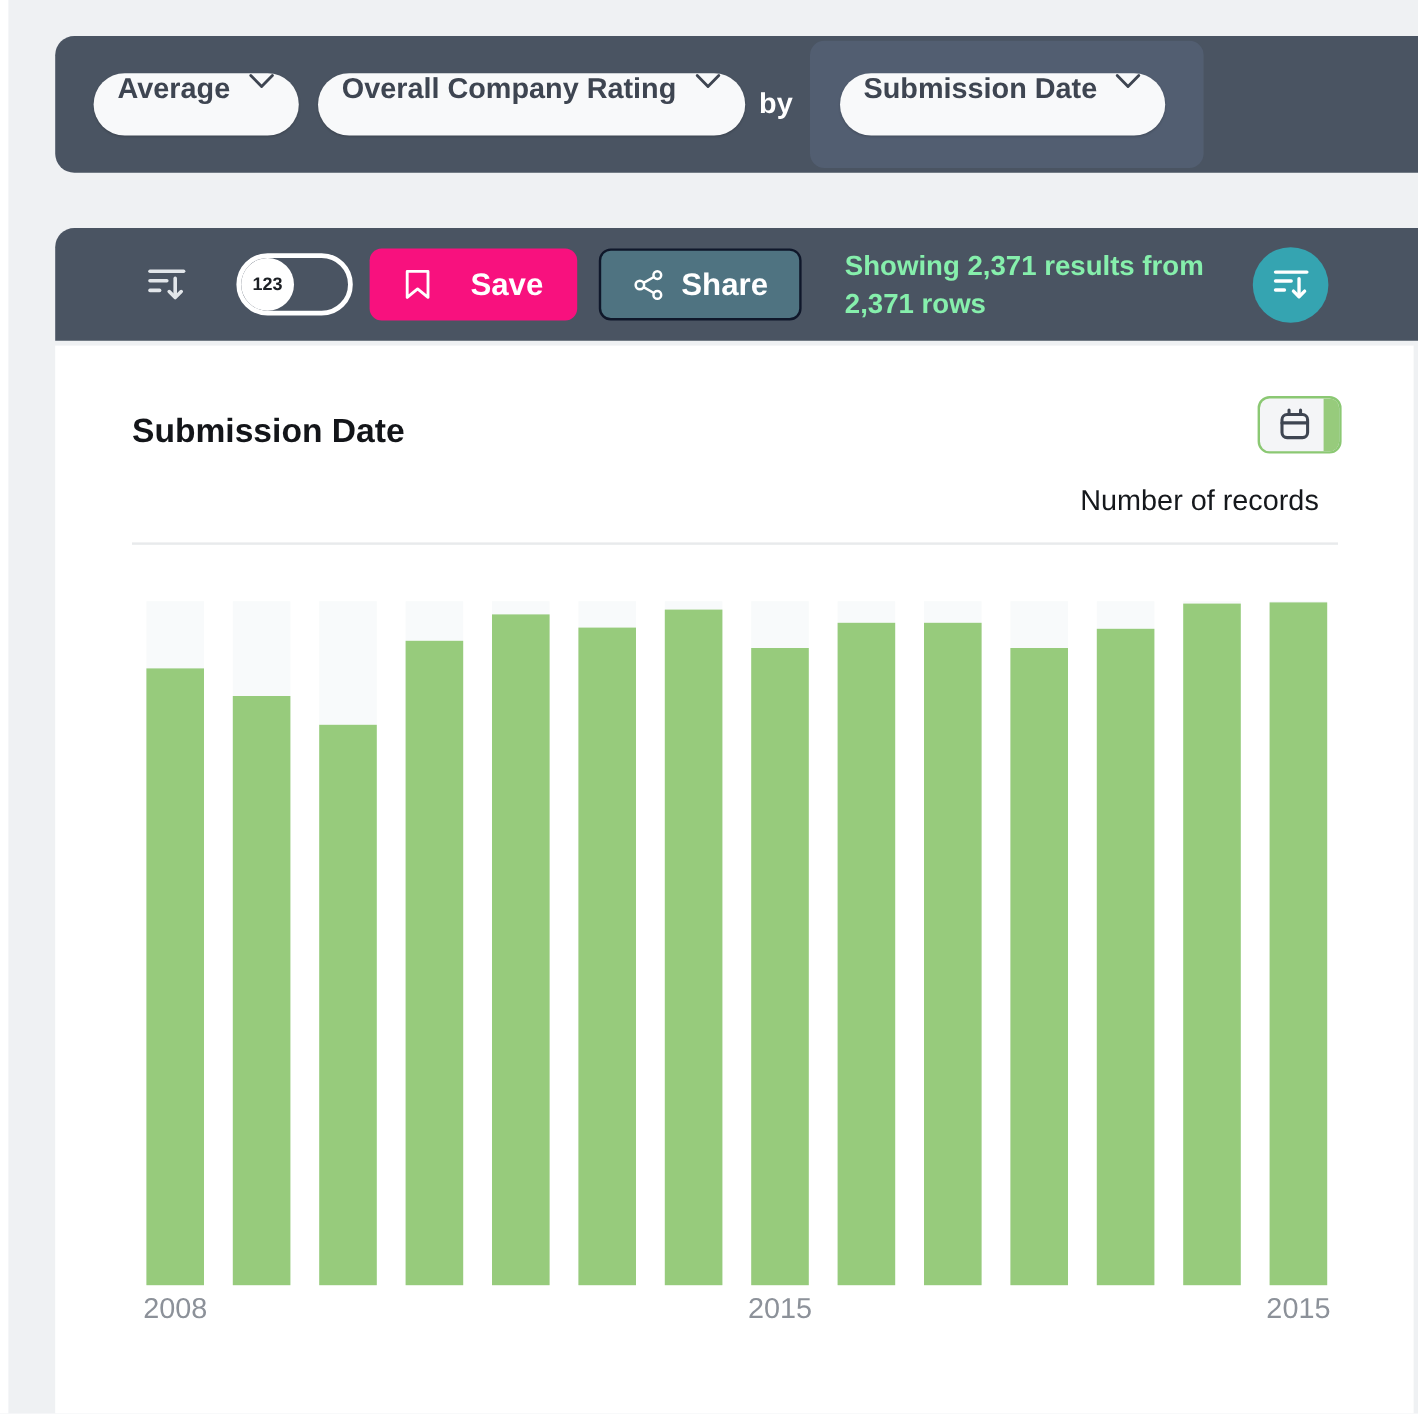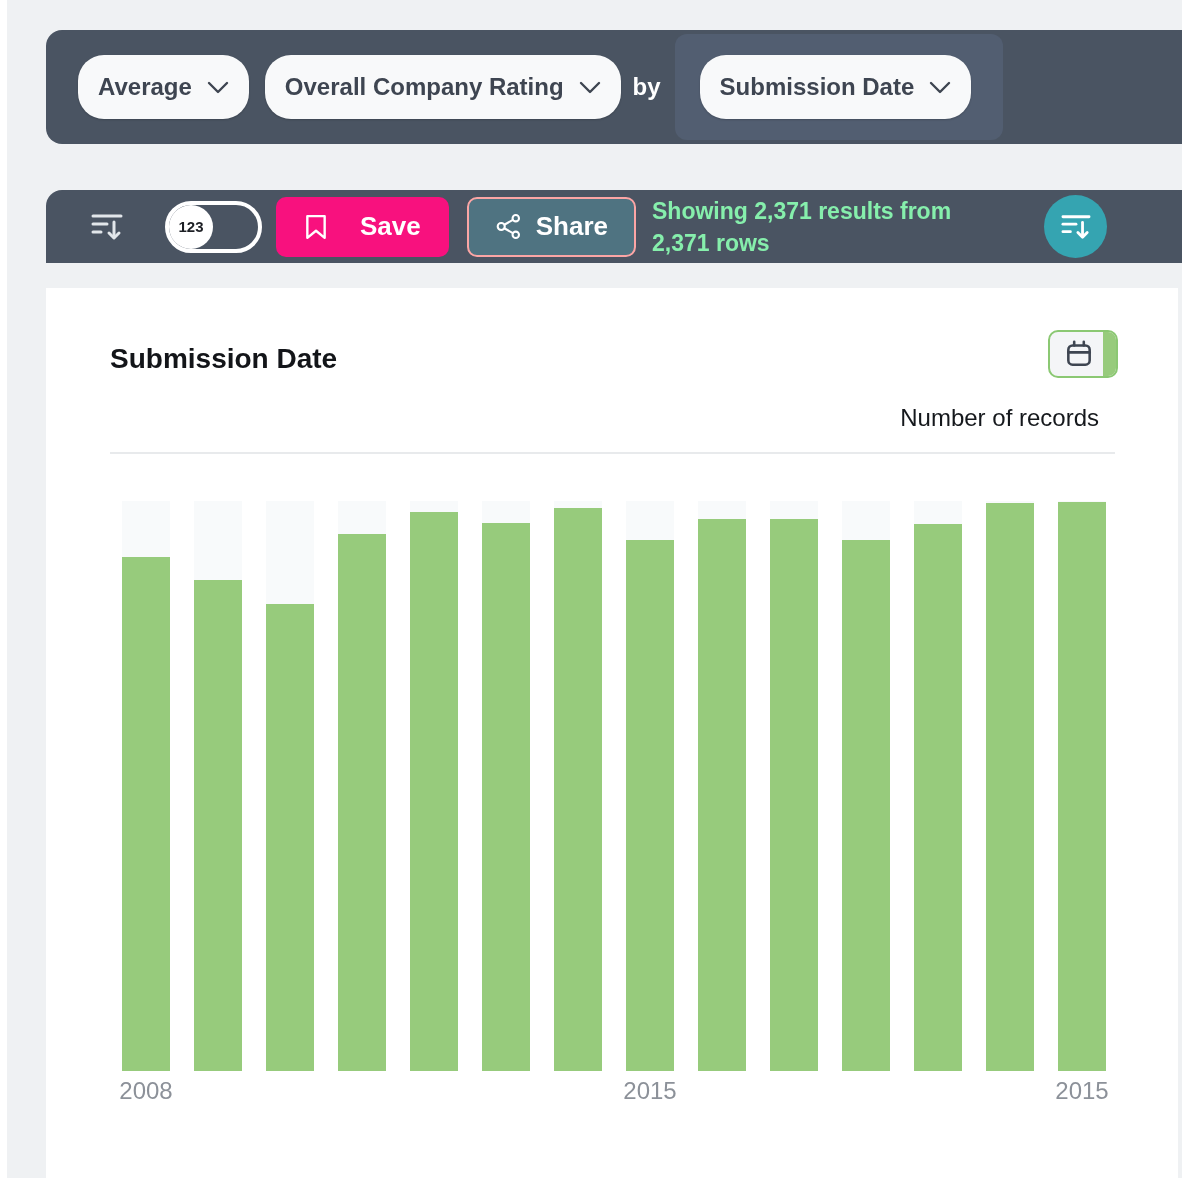--- a/index.html
+++ b/index.html
@@ -9,57 +9,57 @@
 
   .left-sliver { position:absolute; left:0; top:0; width:7px; height:100%; background:#ffffff; }
 
   
   .query-bar {
     position:absolute; left:46px; top:30px; right:0; height:114px;
     background:#4a5462; border-radius:16px 0 0 16px;
     display:flex; align-items:center; padding-left:32px;
   }
   .pill {
-    height:64px; background:#f8f9fa; border-radius:26px;
-    display:flex; align-items:center; padding:0 20px;
+    height:52px; background:#f8f9fa; border-radius:26px;
+    display:flex; padding:0 20px;
     font-size:24px; font-weight:600; color:#3e4551; cursor:pointer;
     border:none; box-shadow:0 1px 2px rgba(0,0,0,0.18);
   }
   .pill .chev { margin-left:15px; display:flex; }
   .gap16 { width:16px; } .gap12 { width:12px; } .gap14 { width:14px; }
   .by-label { color:#ffffff; font-size:24px; font-weight:600; }
   .group-box {
     height:106px; background:#525e71; border-radius:12px;
     display:flex; align-items:center; padding:0 32px 0 25px;
   }
 
   
   .action-bar {
-    position:absolute; left:46px; top:190px; right:0; height:73px;
+    position:absolute; left:46px; top:190px; right:0; height:94px;
     background:#4a5462; border-radius:16px 0 0 0;
-    display:flex; align-items:center; padding-left:44px;
+    display:flex; align-items:center; padding-left:76px;
   }
   .sort-icon-plain { width:34px; height:30px; display:flex; margin-right:41px; }
   .toggle {
     width:97px; height:52px; border:4px solid #ffffff; border-radius:26px;
     background:transparent; position:relative; cursor:pointer; margin-right:14px; flex:none;
   }
   .toggle-knob {
     position:absolute; left:0px; top:0px; width:44px; height:44px;
     background:#ffffff; border-radius:50%;
     display:flex; align-items:center; justify-content:center;
     font-size:15px; font-weight:700; color:#1c1f24;
   }
   .btn {
     height:60px; border:none; border-radius:10px; display:flex; align-items:center;
     font-size:26px; font-weight:600; color:#ffffff; cursor:pointer; flex:none;
   }
   .btn-save { background:#f8117e; padding:0 28px; margin-right:18px;gap:20px; }
   .btn-save .ic { margin-right:12px; display:flex; }
-  .btn-share { background:#4f7381; border:2px solid #fca5a5; padding:0 26px; margin-right:16px; }
+  .btn-share { background:#4f7381; border:2px solid #0f172a; padding:0 26px; margin-right:36px; }
   .btn-share .ic { margin-right:14px; display:flex; }
   .results-text { color:#86efac; font-size:23px; font-weight:600; line-height:32px; margin-right:auto; }
   .circle-btn {
     width:63px; height:63px; border-radius:50%; background:#35a4b1; border:none;
     display:flex; align-items:center; justify-content:center; cursor:pointer;
     margin-right:75px; flex:none;
   }
 
   
   .card {

